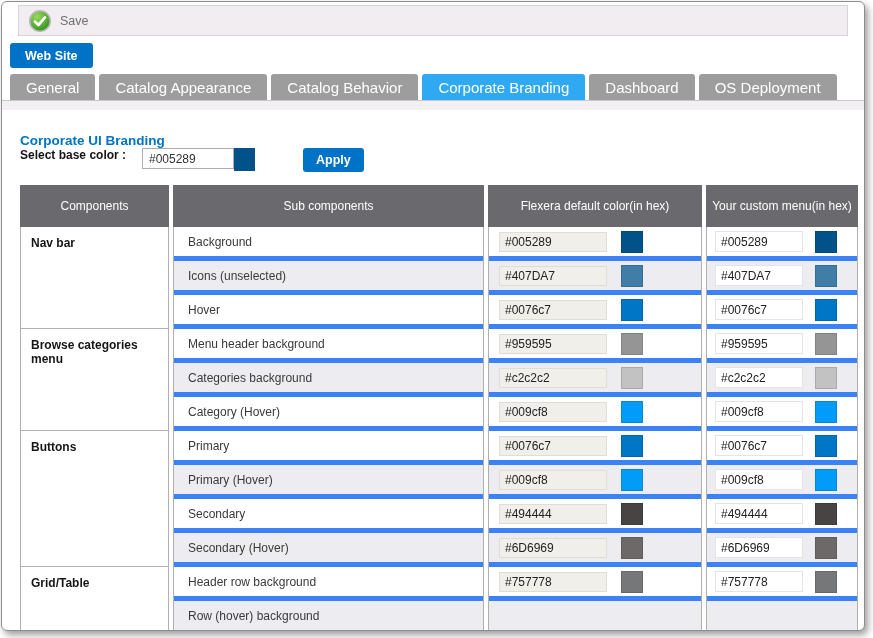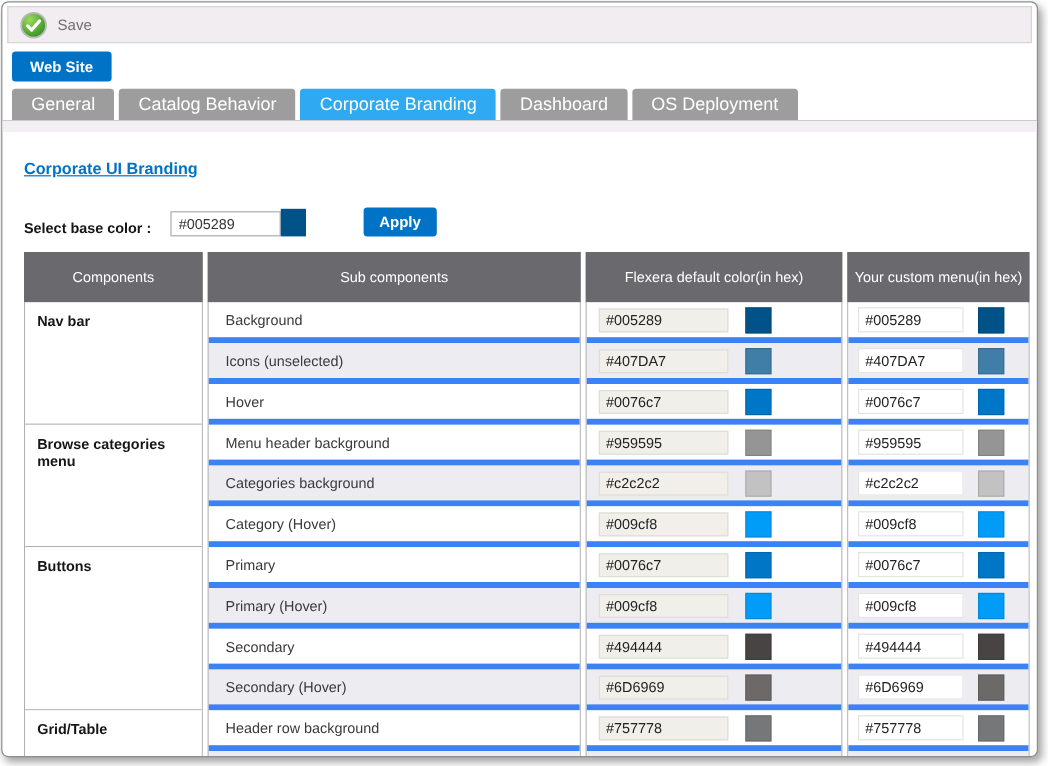--- a/index.html
+++ b/index.html
@@ -4,40 +4,40 @@
 <style>
   * { box-sizing: border-box; margin: 0; padding: 0; }
   html,body { width: 873px; height: 638px; background: #fff;
     font-family: "Liberation Sans", sans-serif; }
   .window {
     position: absolute; left: 1px; top: 1px; width: 864px; height: 630px;
     background: #fff; border: 1px solid #8e8e8e; border-radius: 6px;
     box-shadow: 3px 4px 7px rgba(0,0,0,.38); overflow: hidden; font-size: 12px;
   }
   
-  .toolbar { margin: 3px 4px 0; height: 31px; background: var(--toolbar-bg);
+  .toolbar { margin: 3px 16px 0; height: 31px; background: var(--toolbar-bg);
     border: 1px solid #d9d2d7; display: flex; align-items: center; padding-left: 9px; }
   .save-btn { display: inline-flex; align-items: center; gap: 8px; cursor: pointer; }
   .save-btn span { color: #6f6f6f; font-size: 12.5px; }
   
   .site-row { padding: 7px 0 0 8px; }
   .site-tab { display: inline-flex; align-items: center; height: 25px; padding: 0 15px;
     background: var(--brand-blue); color: #fff; font-weight: bold; font-size: 12.5px;
     border-radius: 3px; cursor: pointer; text-align: right; }
   
   .tabstrip { display: flex; gap: 4px; padding: 6px 8px 0; border-bottom: 1px solid #c9c9c9; }
   .tab { height: 26px; display: inline-flex; align-items: center; padding: 0 16px;
     background: var(--inactive-tab-gray); color: #fff; font-size: 15px;
     border-radius: 3px 3px 0 0; cursor: pointer; white-space: nowrap; }
   .tab.active { background: var(--active-tab-blue); }
   .substrip { height: 9px; background: #f2f0f2; }
   
   .content { padding: 0 18px; }
-  .heading { margin-top: 23px; font-size: 13.5px; font-weight: bold; color: var(--brand-blue); text-decoration: underline; }
-  .base-row { margin-top: 25px; display: flex; align-items: flex-end; height: 24px; }
+  .heading { margin-top: 23px; font-size: 13.5px; font-weight: bold; color: var(--brand-blue); }
+  .base-row { display: flex; align-items: flex-start; height: 24px; }
   .base-label { font-weight: bold; color: #151515; width: 122px; }
   .base-input { width: 92px; height: 21px; border: 1px solid #abadb3; padding: 0 6px;
     font-family: "Liberation Sans", sans-serif; font-size: 12px; color: #333; }
   .base-swatch { width: 21px; height: 23px; display: inline-block; }
   .apply-btn { margin-left: 48px; height: 24px; padding: 0 13px; border: none;
     background: var(--brand-blue); color: #fff; font-size: 12.5px; font-weight: 600;
     border-radius: 3px; font-family: "Liberation Sans", sans-serif; cursor: pointer; }
   
   .tbl { display: grid; grid-template-columns: 149px 311px 214px 152px; gap: 4px; margin-top: 13px; }
   .hdr { height: 42px; background: var(--table-header-gray); color: #fff;
@@ -83,20 +83,21 @@
   </div>
 
   <div class="site-row">
     <div class="site-tab">
       <span>Web Site</span>
     </div>
   </div>
 
   <div class="tabstrip">
       <div class="tab">General</div>
+      <div class="tab">Catalog Appearance</div>
       <div class="tab">Catalog Behavior</div>
       <div class="tab active">Corporate Branding</div>
       <div class="tab">Dashboard</div>
       <div class="tab">OS Deployment</div>
     </div>
   <div class="substrip"></div>
 
   <div class="content">
     <div class="heading">Corporate UI Branding</div>
 

